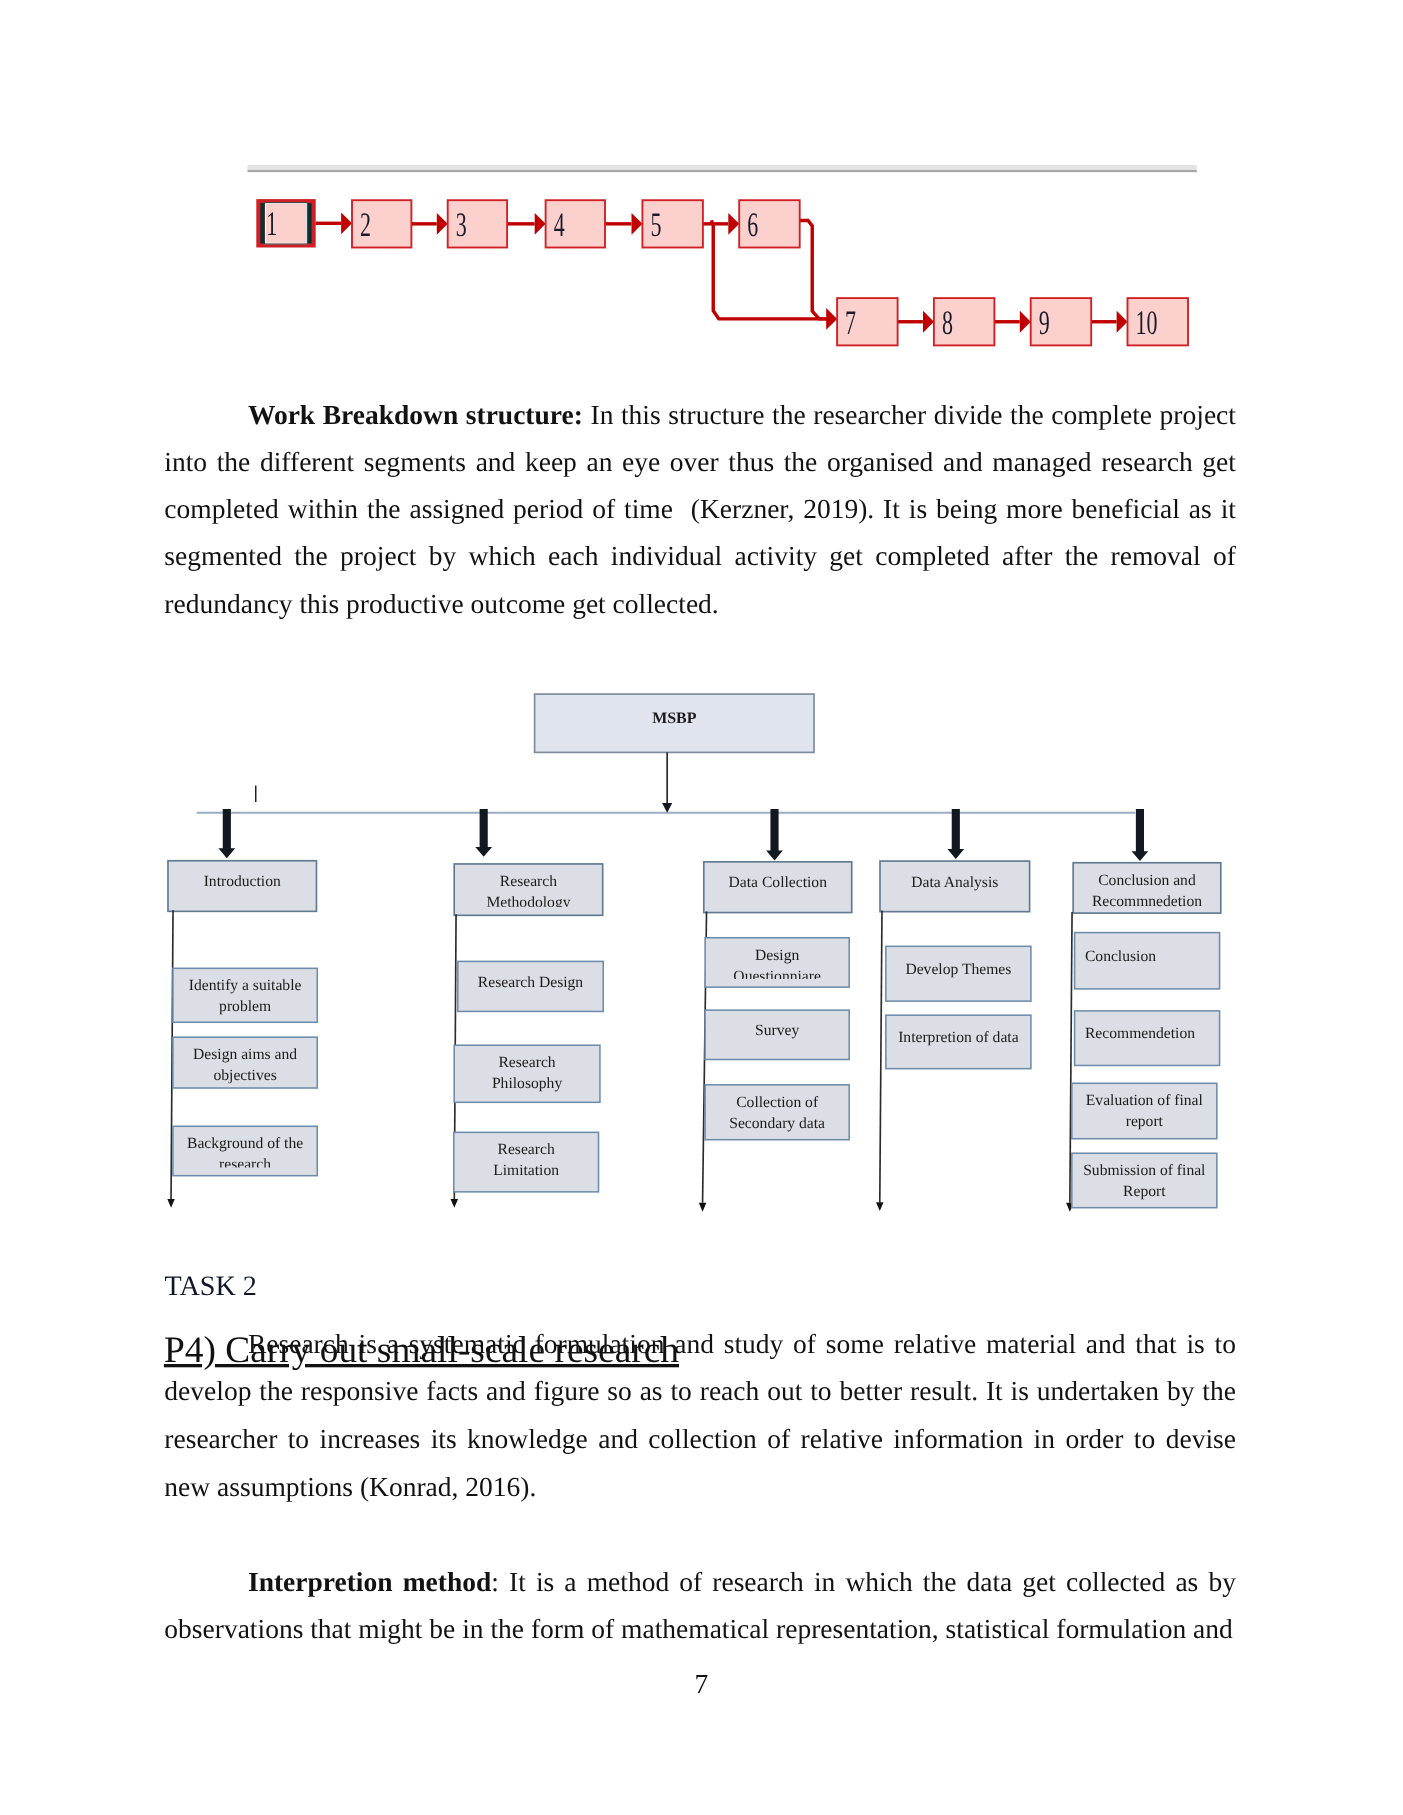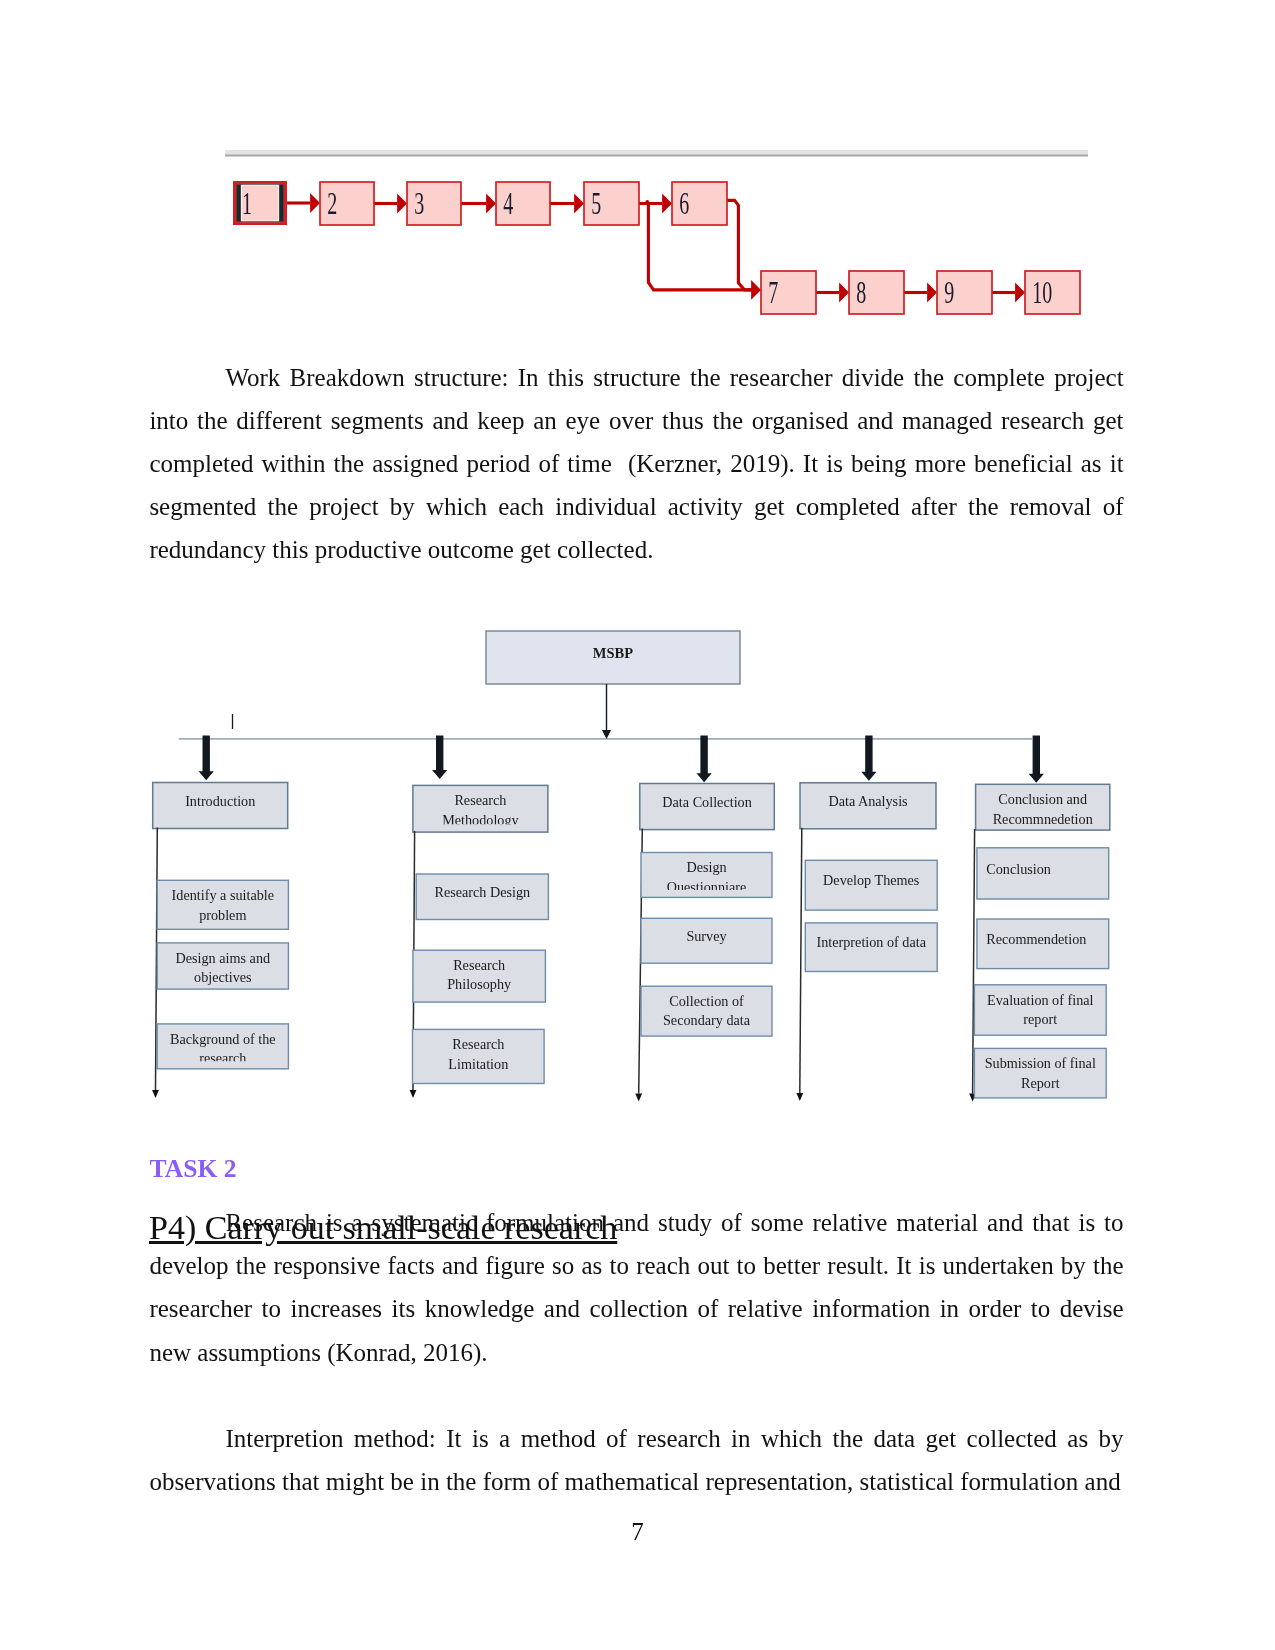--- a/index.html
+++ b/index.html
@@ -1,22 +1,22 @@
 <!DOCTYPE html>
 <html><head>
 <meta charset="utf-8">
 <style>
   html,body{margin:0;padding:0;background:#fff;}
   body{width:1275px;height:1650px;font-family:"Liberation Serif",serif;color:#000;overflow:hidden;}
   .page{position:relative;width:1275px;height:1650px;background:#fff;}
   .para{position:absolute;left:149.4px;width:974.2px;font-size:25.0px;line-height:43.2px;
         text-align:justify;text-justify:inter-word;color:#121212;}
-  .para b{font-weight:normal;}
+  .para b{font-weight:bold;}
   .indent{text-indent:76px;}
-  .task-h{position:absolute;left:149.5px;font-size:25.6px;font-weight:bold;color:#8b5cf6;}
+  .task-h{position:absolute;left:149.5px;font-size:25.6px;font-weight:normal;color:#0f172a;}
   .sec-h{position:absolute;left:149px;font-size:34px;text-decoration:underline;color:#111;}
   .pgnum{position:absolute;width:1275px;text-align:center;font-size:25.0px;color:#111;}
   svg{display:block;}
   .dg{position:absolute;}
 </style>
 </head>
 <body>
 
 <div class="page">
 

